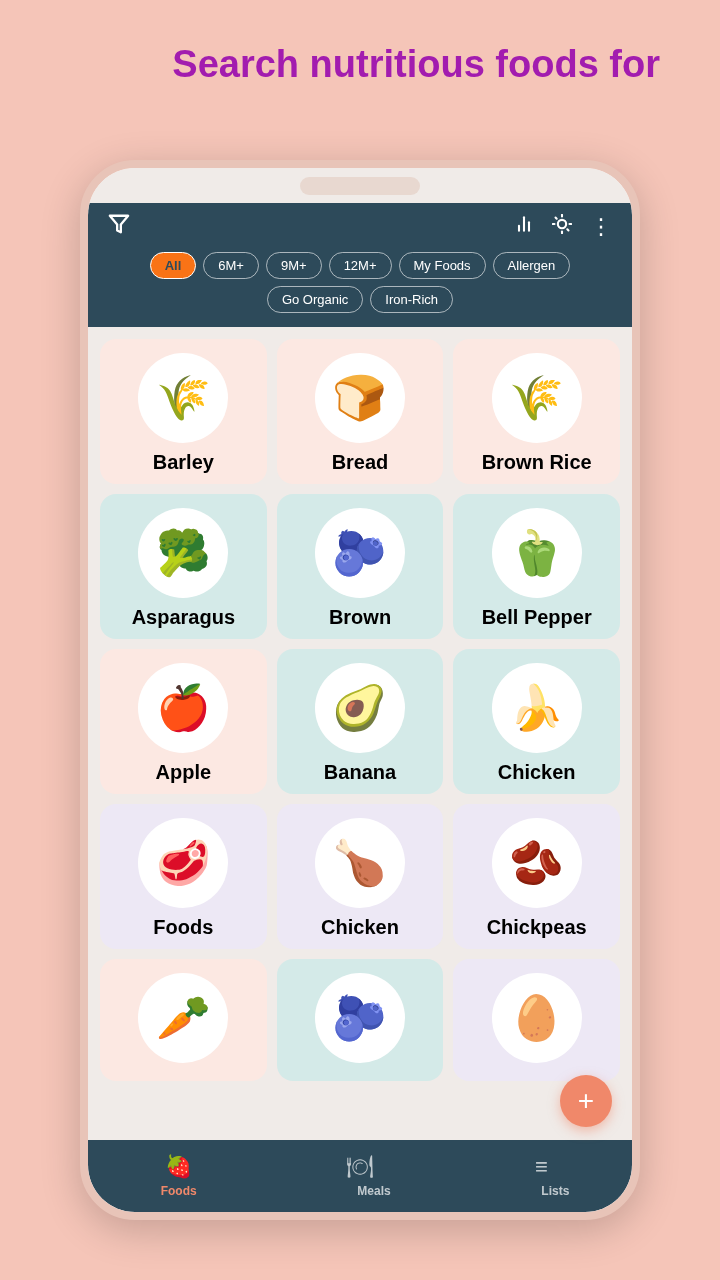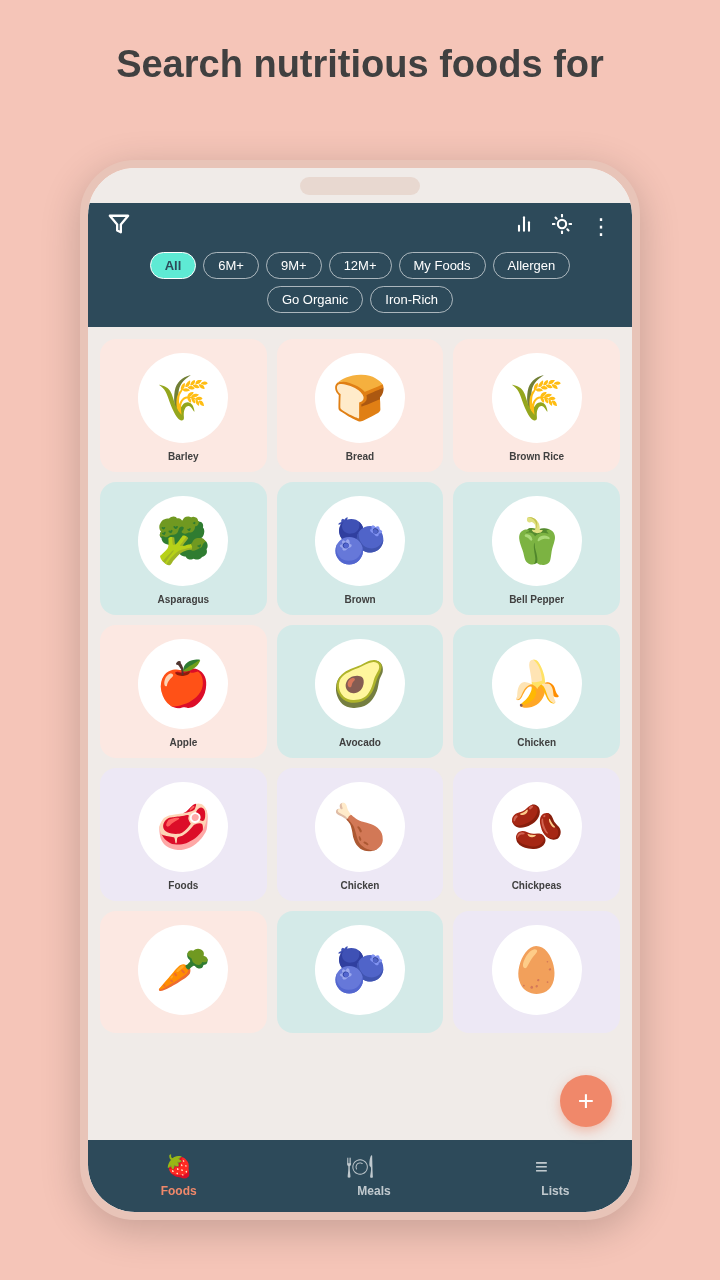--- a/index.html
+++ b/index.html
@@ -6,25 +6,25 @@
     body {
       width: 720px;
       height: 1280px;
       background-color: #f5c5b8;
       font-family: -apple-system, BlinkMacSystemFont, 'Segoe UI', sans-serif;
       overflow: hidden;
       position: relative;
     }
 
     .page-title {
-      text-align: center;
+      text-align: right;
       padding: 40px 60px 20px;
       font-size: 38px;
       font-weight: 700;
-      color: #404040;
+      color: #a21caf;
       line-height: 1.3;
     }
 
     .phone-frame {
       position: absolute;
       top: 160px;
       left: 50%;
       transform: translateX(-50%);
       width: 560px;
       height: 1060px;
@@ -97,21 +97,21 @@
       background: transparent;
       border: 1.5px solid rgba(255,255,255,0.6);
       color: white;
       padding: 5px 14px;
       border-radius: 20px;
       font-size: 13px;
       cursor: pointer;
     }
 
     .tab-pill.active {
-      background: #5eead4;
+      background: #f97316;
       color: #2d4a5a;
       border-color: white;
       font-weight: 600;
     }
 
     
     .food-grid-container {
       flex: 1;
       overflow-y: auto;
       padding: 12px;
@@ -143,23 +143,23 @@
       background: white;
       border-radius: 50%;
       display: flex;
       align-items: center;
       justify-content: center;
       margin-bottom: 8px;
       font-size: 44px;
     }
 
     .food-label {
-      font-size: 10px;
+      font-size: 20px;
       font-weight: 600;
-      color: #404040;
+      color: #000000;
       text-align: center;
     }
 
     
     .bottom-nav {
       background: #2d4a5a;
       display: flex;
       height: 72px;
     }
 
@@ -288,21 +288,21 @@
           <div class="food-card teal">
             <div class="food-icon-circle">🫑</div>
             <span class="food-label">Bell Pepper</span>
           </div>
           <div class="food-card pink">
             <div class="food-icon-circle">🍎</div>
             <span class="food-label">Apple</span>
           </div>
           <div class="food-card teal">
             <div class="food-icon-circle">🥑</div>
-            <span class="food-label">Avocado</span>
+            <span class="food-label">Banana</span>
           </div>
           <div class="food-card teal">
             <div class="food-icon-circle">🍌</div>
             <span class="food-label">Chicken</span>
           </div>
           <div class="food-card lavender">
             <div class="food-icon-circle">🥩</div>
             <span class="food-label">Foods</span>
           </div>
           <div class="food-card lavender">

